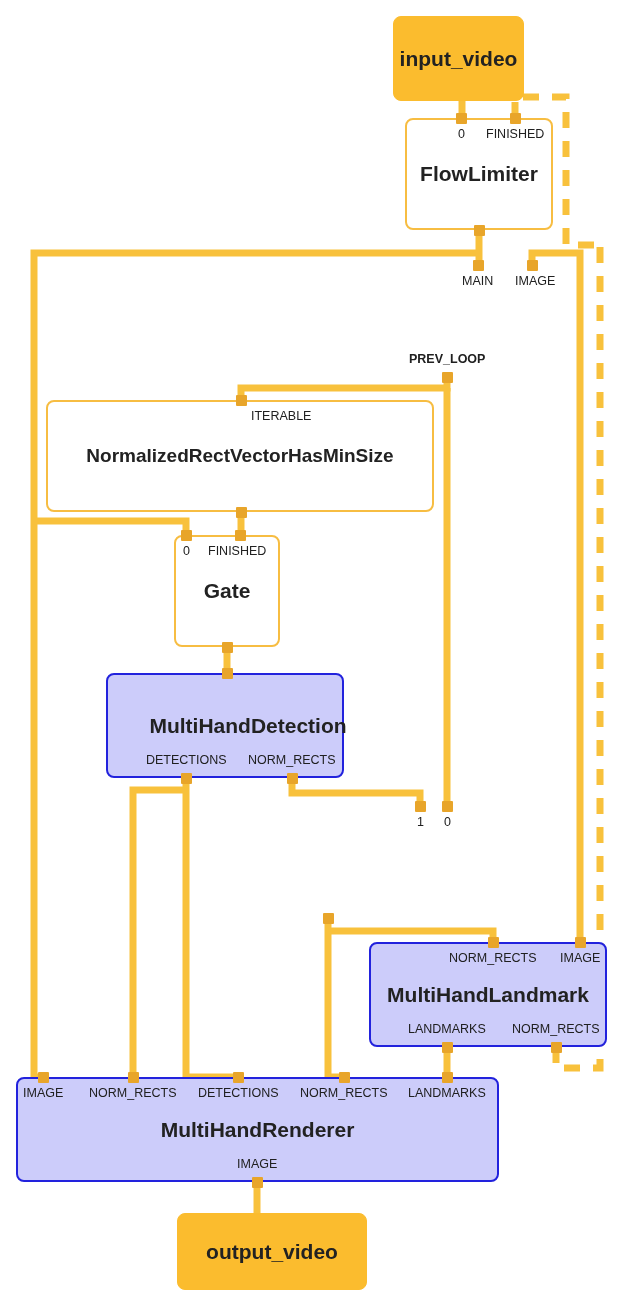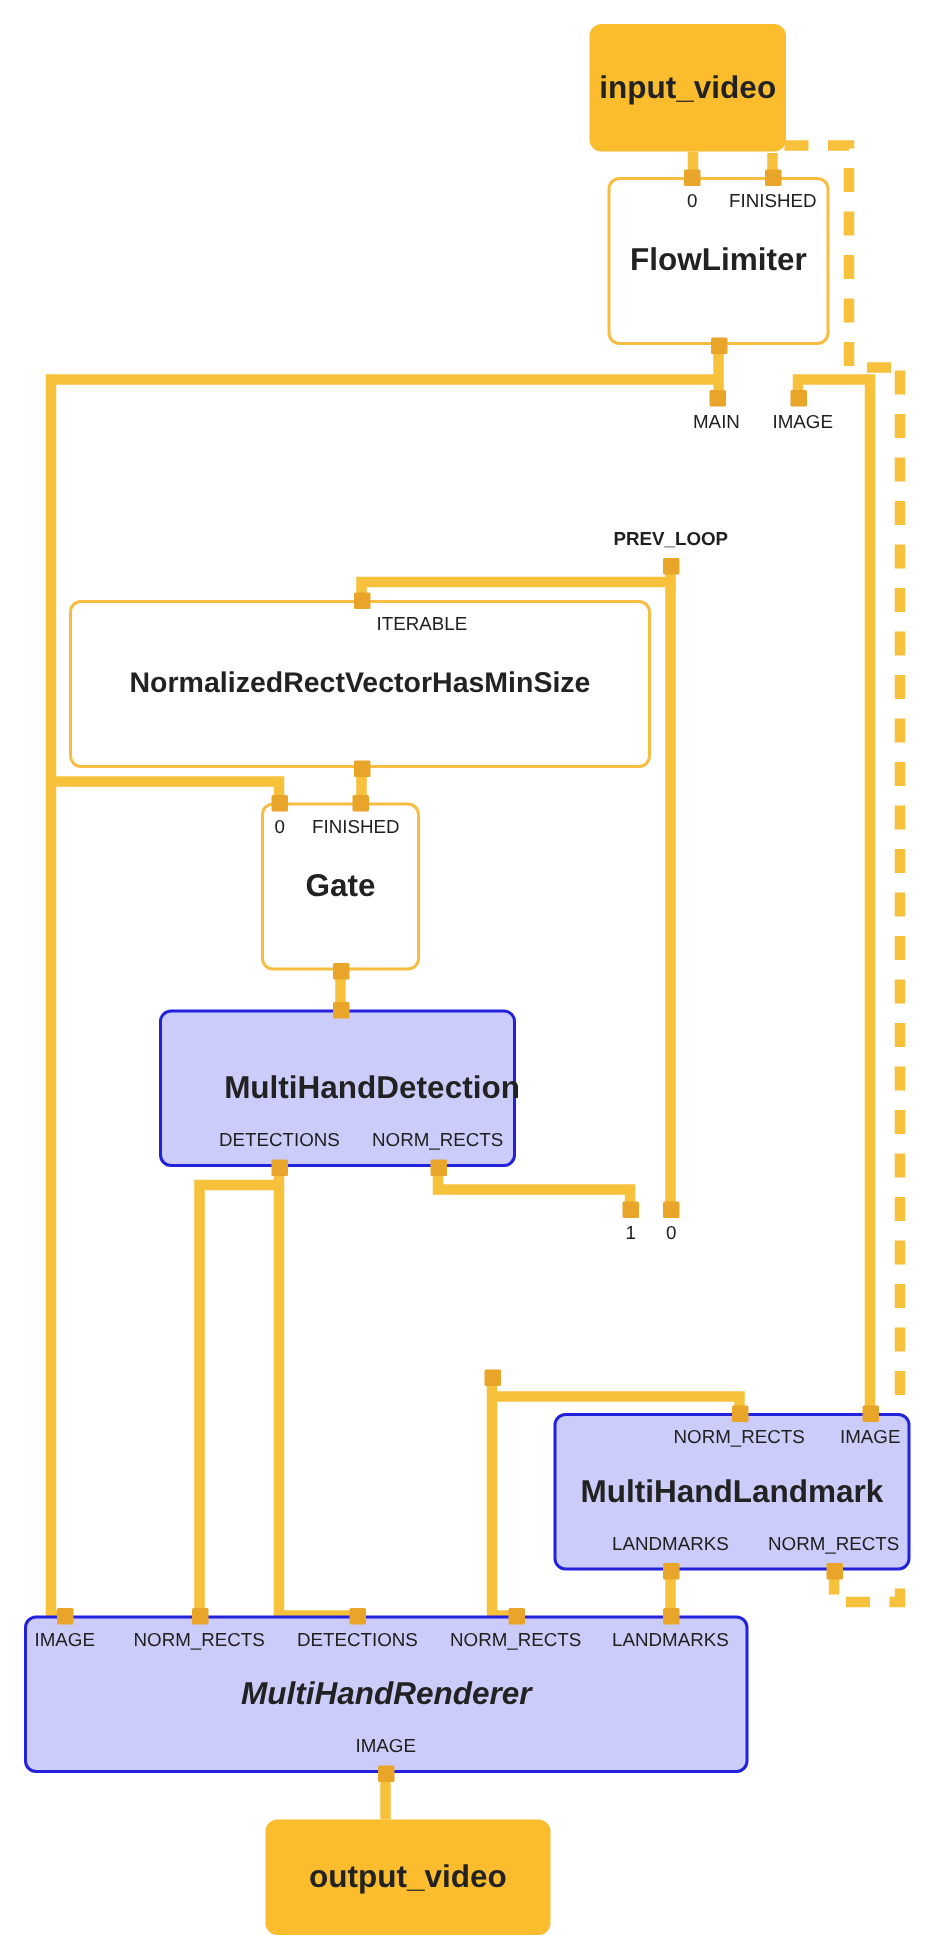--- a/index.html
+++ b/index.html
@@ -147,21 +147,21 @@
       <div class="node-title title-lg">MultiHandLandmark</div>
     </div>
     <div class="pin" style="left: 487.5px; top: 936.5px;"></div>
     <div class="port-label top" style="left: 449px; top: 952px;">NORM_RECTS</div>
     <div class="pin" style="left: 574.5px; top: 936.5px;"></div>
     <div class="port-label top" style="left: 560px; top: 952px;">IMAGE</div>
     <div class="pin" style="left: 441.5px; top: 1041.5px;"></div>
     <div class="port-label bottom" style="left: 408px; top: 1023px;">LANDMARKS</div>
     <div class="pin" style="left: 550.5px; top: 1041.5px;"></div>
     <div class="port-label bottom" style="left: 512px; top: 1023px;">NORM_RECTS</div>
-    <div class="node node-subgraph" style="left: 16px; top: 1077px; width: 483px; height: 105px; font-style: italic;">
+    <div class="node node-subgraph" style="left: 16px; top: 1077px; width: 483px; height: 105px;">
       <div class="node-title title-lg">MultiHandRenderer</div>
     </div>
     <div class="pin" style="left: 37.5px; top: 1071.5px;"></div>
     <div class="port-label top" style="left: 23px; top: 1087px;">IMAGE</div>
     <div class="pin" style="left: 127.5px; top: 1071.5px;"></div>
     <div class="port-label top" style="left: 89px; top: 1087px;">NORM_RECTS</div>
     <div class="pin" style="left: 232.5px; top: 1071.5px;"></div>
     <div class="port-label top" style="left: 198px; top: 1087px;">DETECTIONS</div>
     <div class="pin" style="left: 338.5px; top: 1071.5px;"></div>
     <div class="port-label top" style="left: 300px; top: 1087px;">NORM_RECTS</div>

